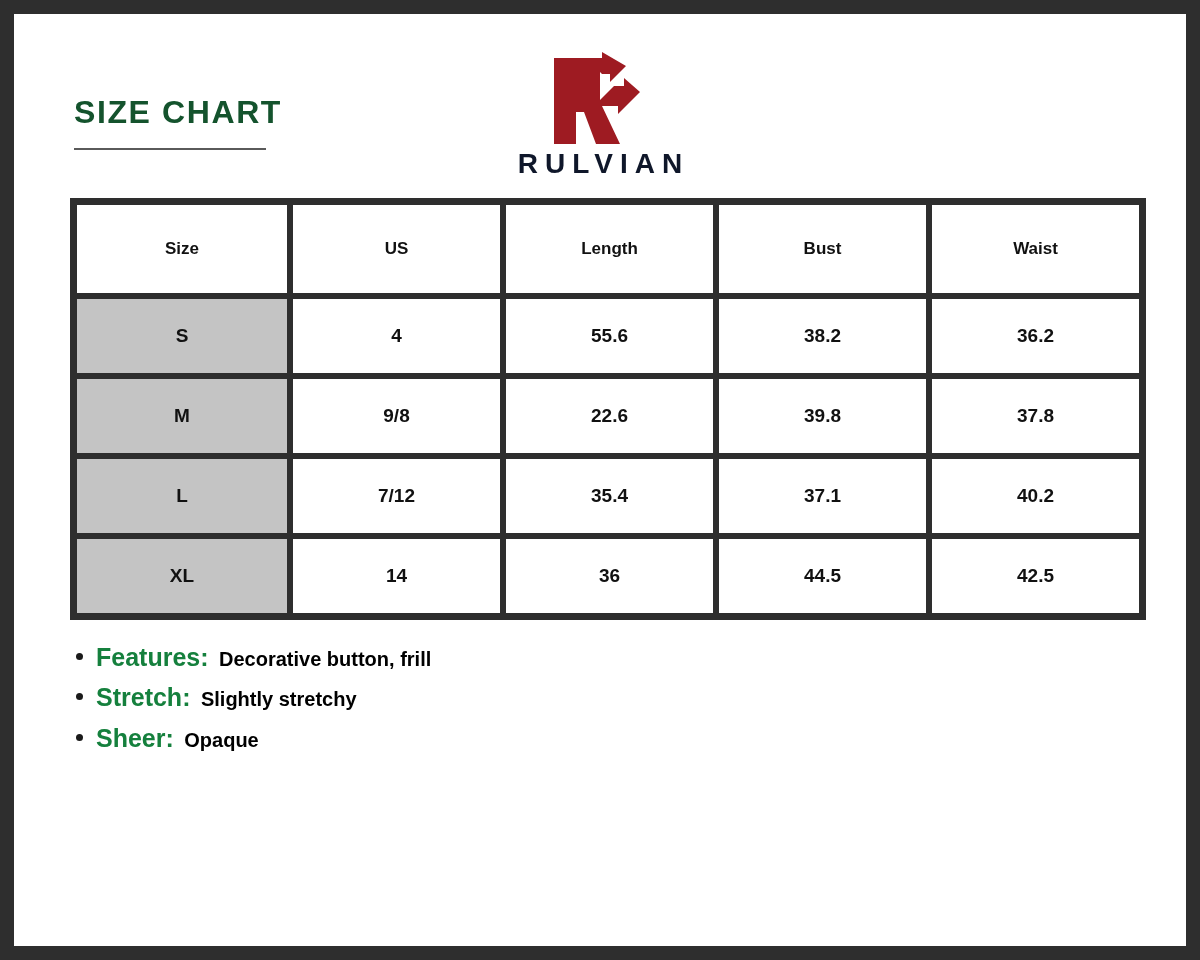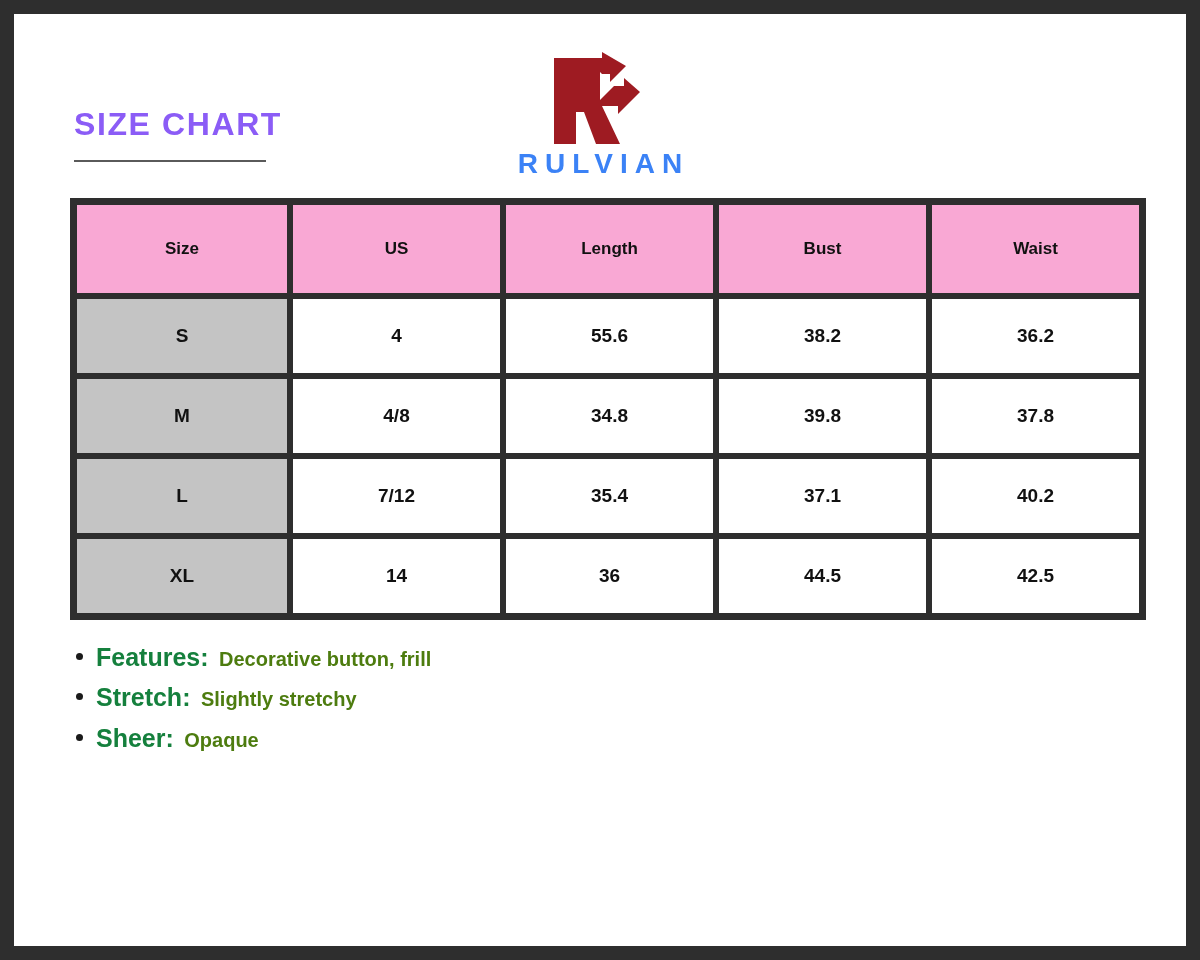--- a/index.html
+++ b/index.html
@@ -41,23 +41,22 @@
   .title-block {
     position: absolute;
     left: 8px;
     top: 44px;
   }
 
   .title {
     font-size: 32px;
     font-weight: bold;
     letter-spacing: 1.6px;
-    color: #8b5cf6;
+    color: #14532d;
     line-height: 1;
-    margin-top: 12px;
   }
 
   .title-rule {
     margin-top: 20px;
     width: 192px;
     height: 2px;
     background: #5a5a5a;
   }
 
   .brand {
@@ -74,21 +73,21 @@
     width: 120px;
     height: 92px;
     display: block;
   }
 
   .brand-name {
     margin-top: 4px;
     font-size: 28px;
     font-weight: bold;
     letter-spacing: 7px;
-    color: #3b82f6;
+    color: #0f172a;
     text-indent: 7px;
   }
 
   
   .table-wrap {
     margin-top: 16px;
     padding: 0 4px;
   }
 
   table.size-table {
@@ -106,21 +105,21 @@
     text-align: center;
     vertical-align: middle;
     font-size: 19px;
     font-weight: bold;
     color: #111111;
     height: 74px;
     padding: 0;
   }
 
   table.size-table thead td {
-    background: #f9a8d4;
+    background: #ffffff;
     height: 88px;
     font-size: 17px;
     font-weight: bold;
   }
 
   table.size-table tbody td.size-cell {
     background: #c4c4c4;
   }
 
   
@@ -158,21 +157,21 @@
 
   .spec-label {
     font-size: 25px;
     font-weight: bold;
     color: #15803d;
   }
 
   .spec-value {
     font-size: 20px;
     font-weight: bold;
-    color: #4d7c0f;
+    color: #000000;
     margin-left: 6px;
   }
 </style>
 </head>
 <body>
 
 <div class="page">
   <div class="inner">
 
     <div class="header">
@@ -212,22 +211,22 @@
         <tbody>
           <tr>
             <td class="size-cell">S</td>
             <td>4</td>
             <td>55.6</td>
             <td>38.2</td>
             <td>36.2</td>
           </tr>
           <tr>
             <td class="size-cell">M</td>
-            <td>4/8</td>
-            <td>34.8</td>
+            <td>9/8</td>
+            <td>22.6</td>
             <td>39.8</td>
             <td>37.8</td>
           </tr>
           <tr>
             <td class="size-cell">L</td>
             <td>7/12</td>
             <td>35.4</td>
             <td>37.1</td>
             <td>40.2</td>
           </tr>

